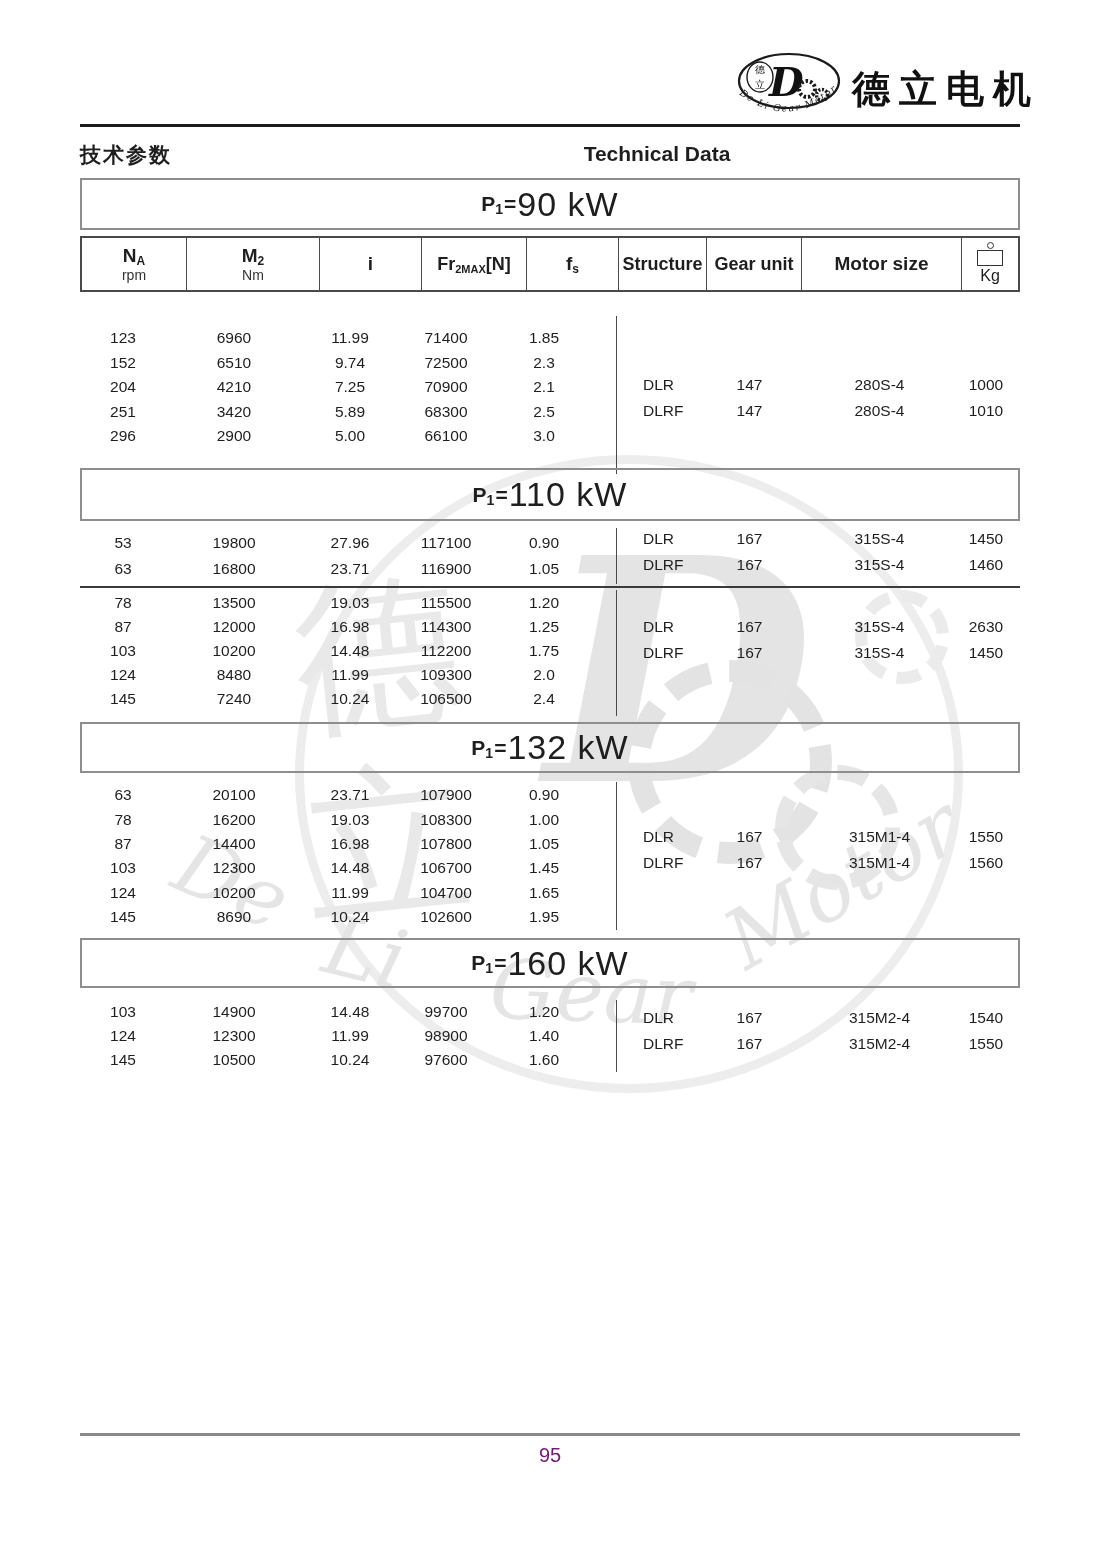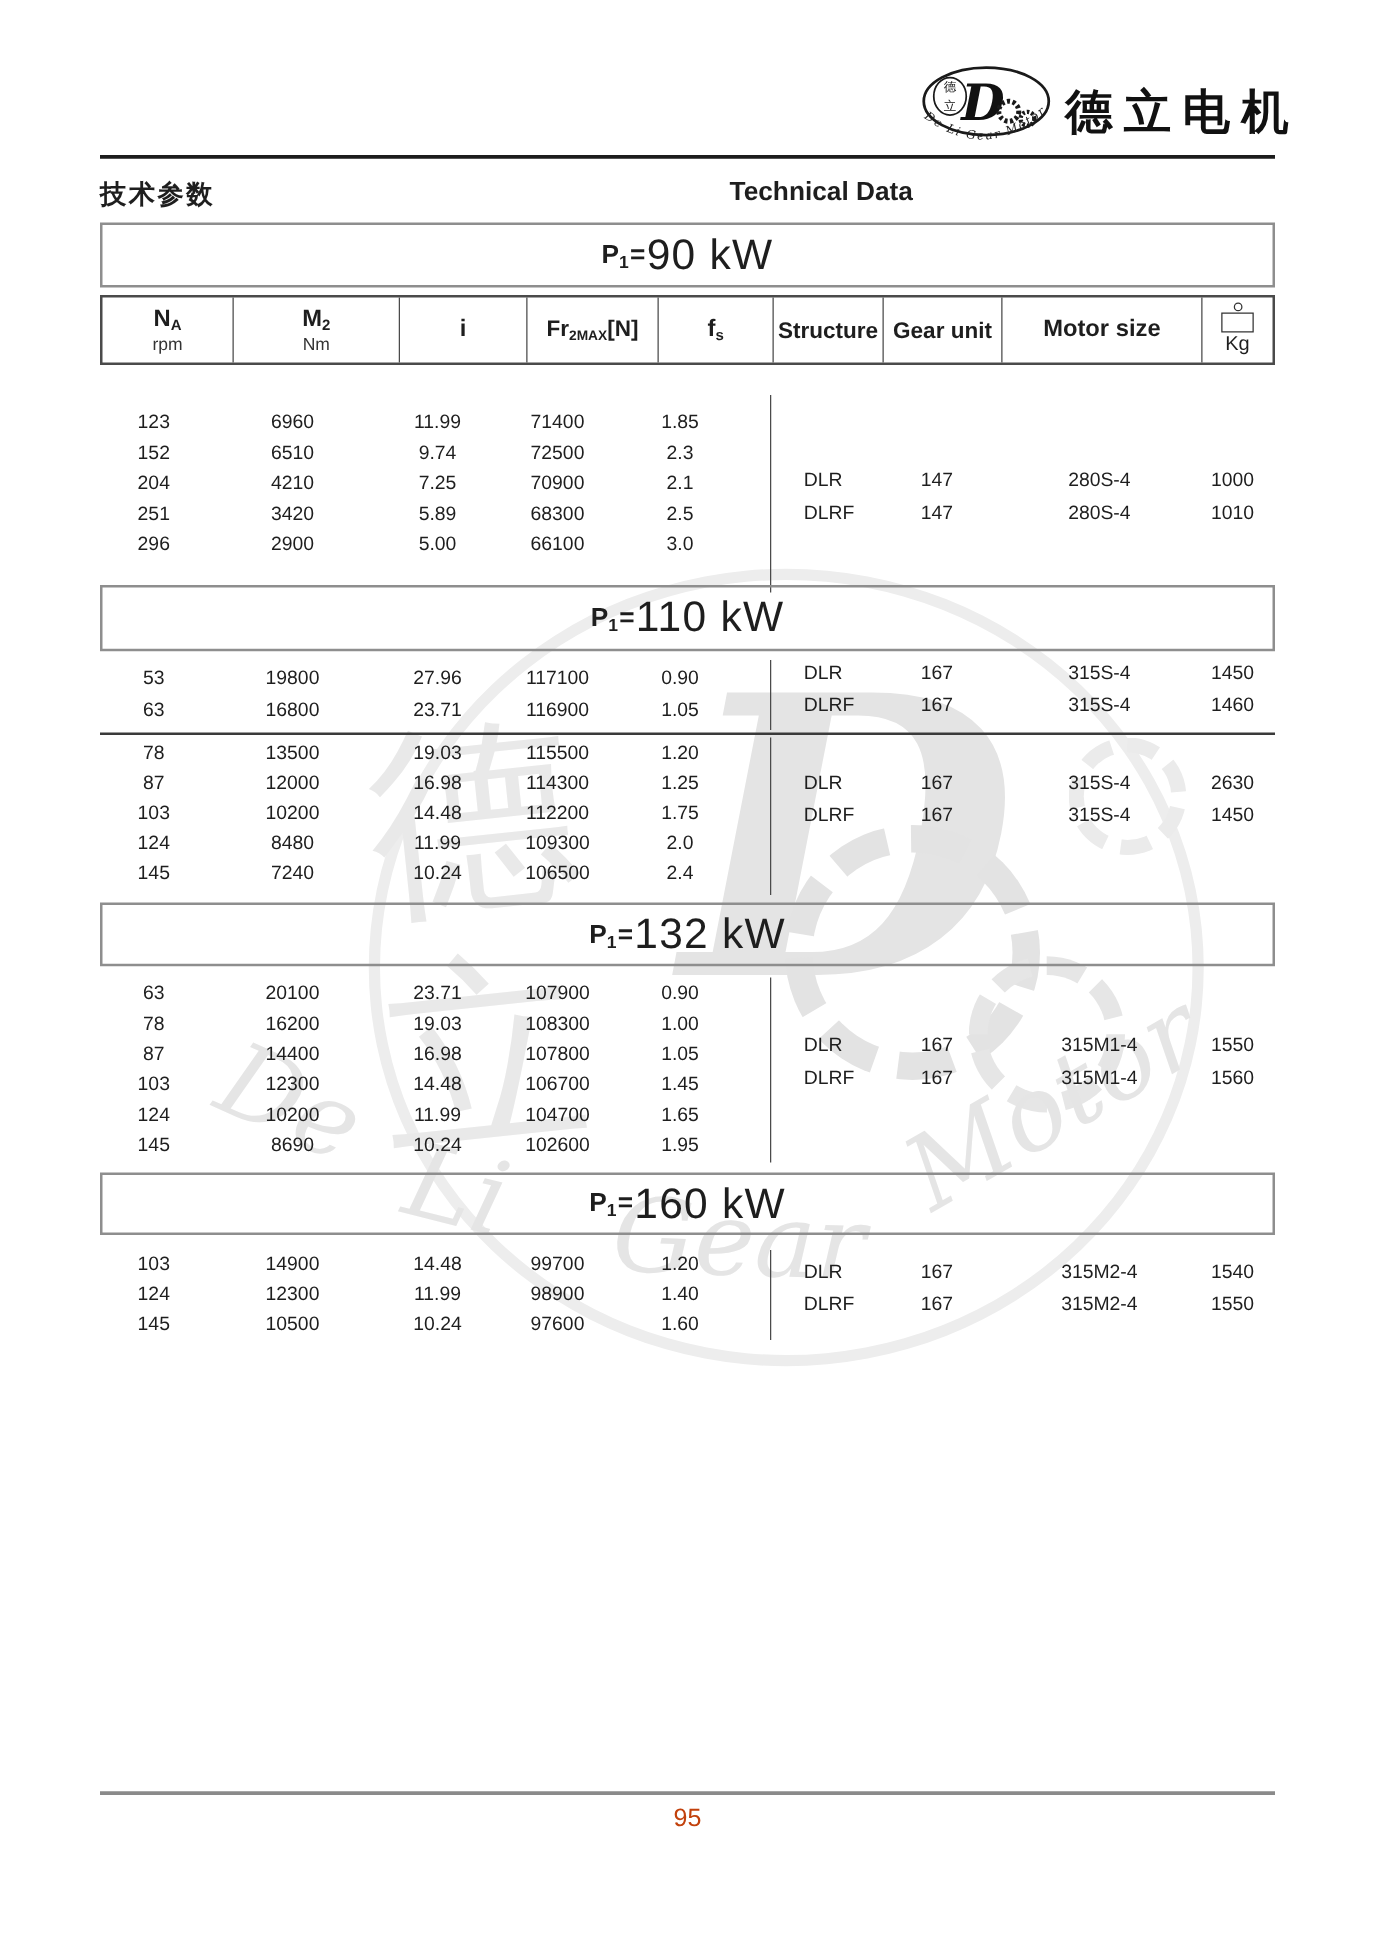--- a/index.html
+++ b/index.html
@@ -63,21 +63,21 @@
   .right-block.centered{justify-content:center;}
   .rrow{display:flex;height:26px;}
   .rc{box-sizing:border-box;}
   .rc0{width:75px;padding-left:26px;}
   .rc1{width:115px;text-align:center;}
   .rc2{width:145px;text-align:center;}
   .rc3{width:68px;text-align:center;}
   .group-hr{position:absolute;left:80px;width:940px;height:2px;background:#3a3a3a;}
   
   .rule-bottom{position:absolute;left:80px;top:1433px;width:940px;height:3px;background:#8a8a8a;}
-  .page-num{position:absolute;left:80px;top:1444px;width:940px;text-align:center;font-size:20px;color:#c2410c;}
+  .page-num{position:absolute;left:80px;top:1444px;width:940px;text-align:center;font-size:20px;color:#701a75;}
 </style>
 </head>
 <body>
 
 <div class="page" id="page">
 
   <div class="layer wm">
     <div class="wm-circle"></div>
     <div class="wm-cn1">德</div>
     <div class="wm-cn2">立</div>

